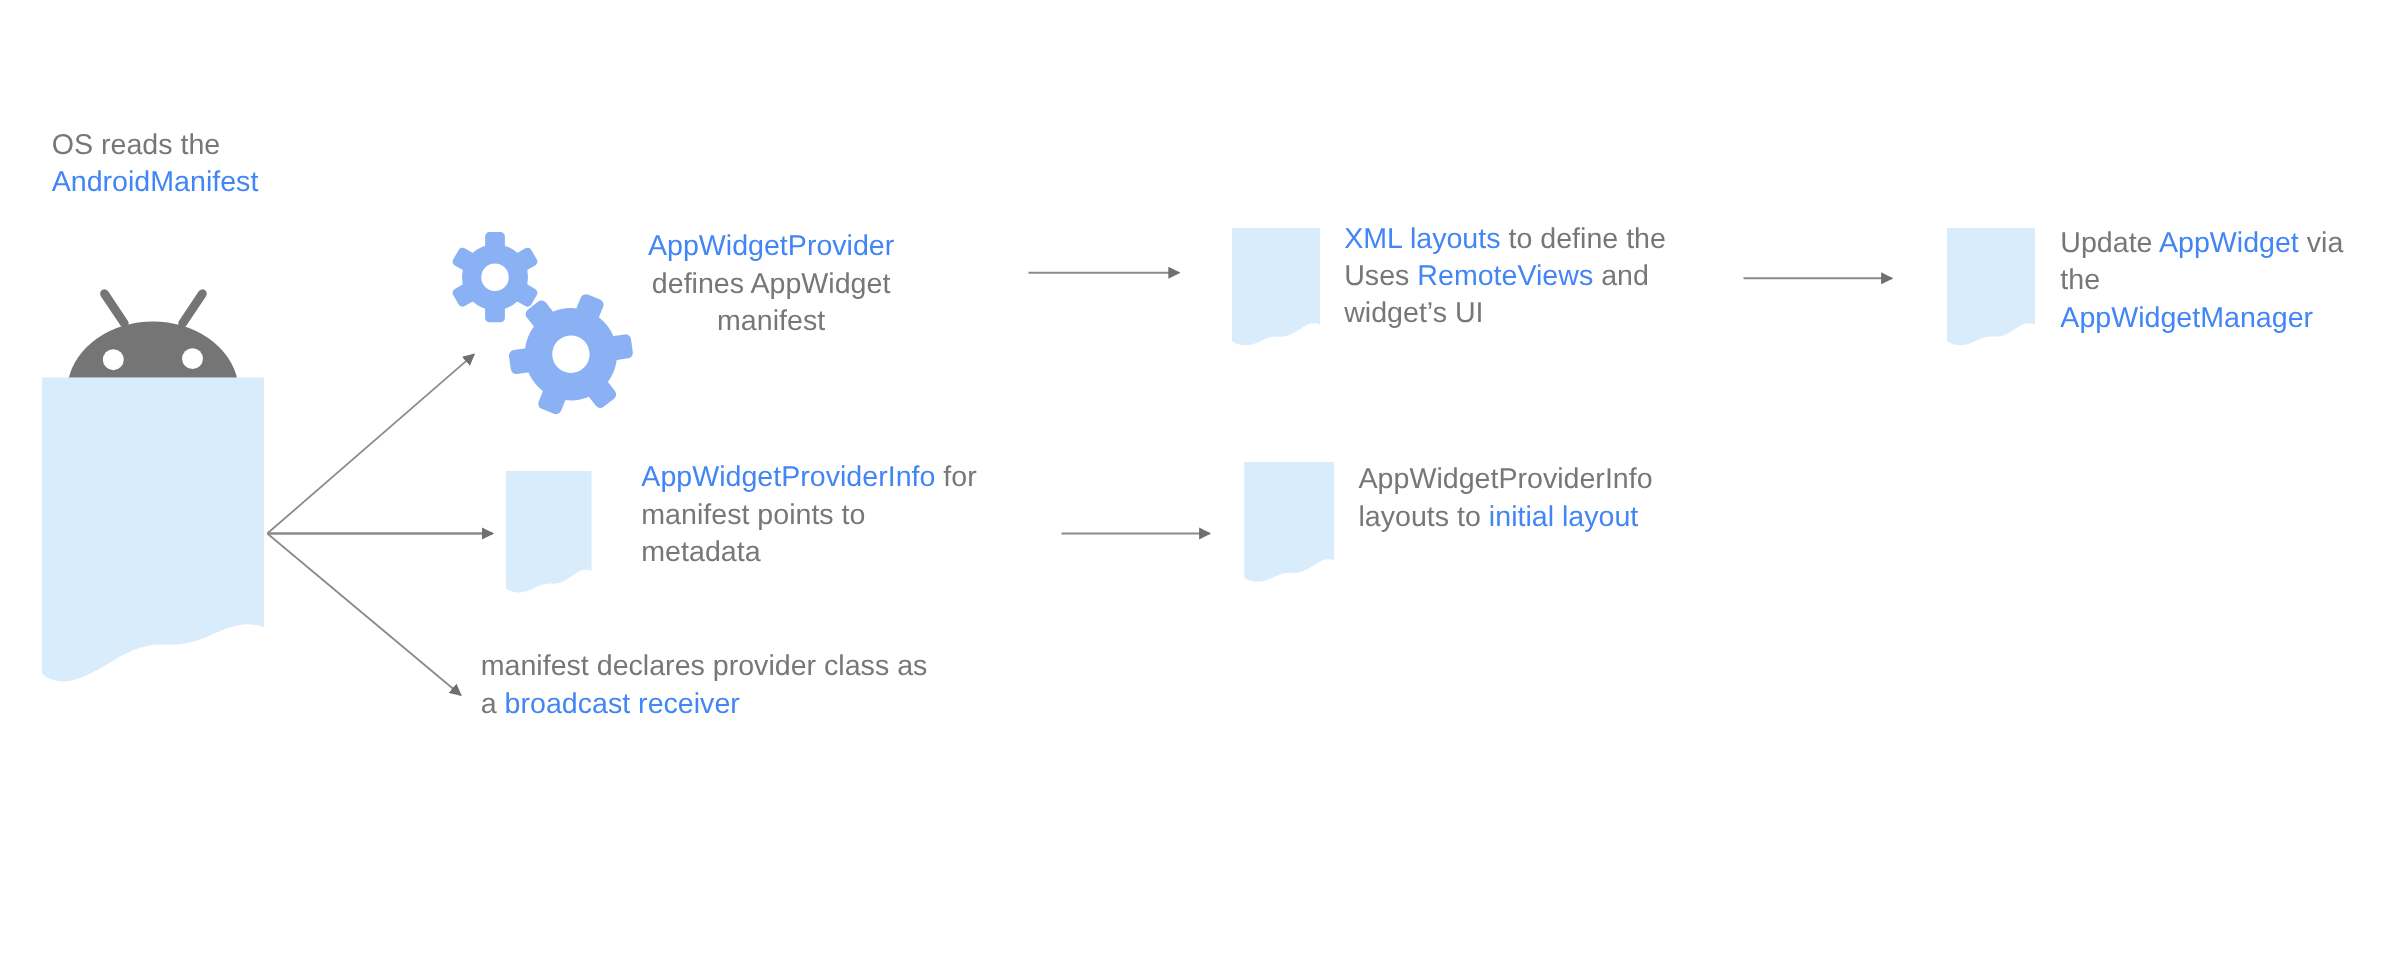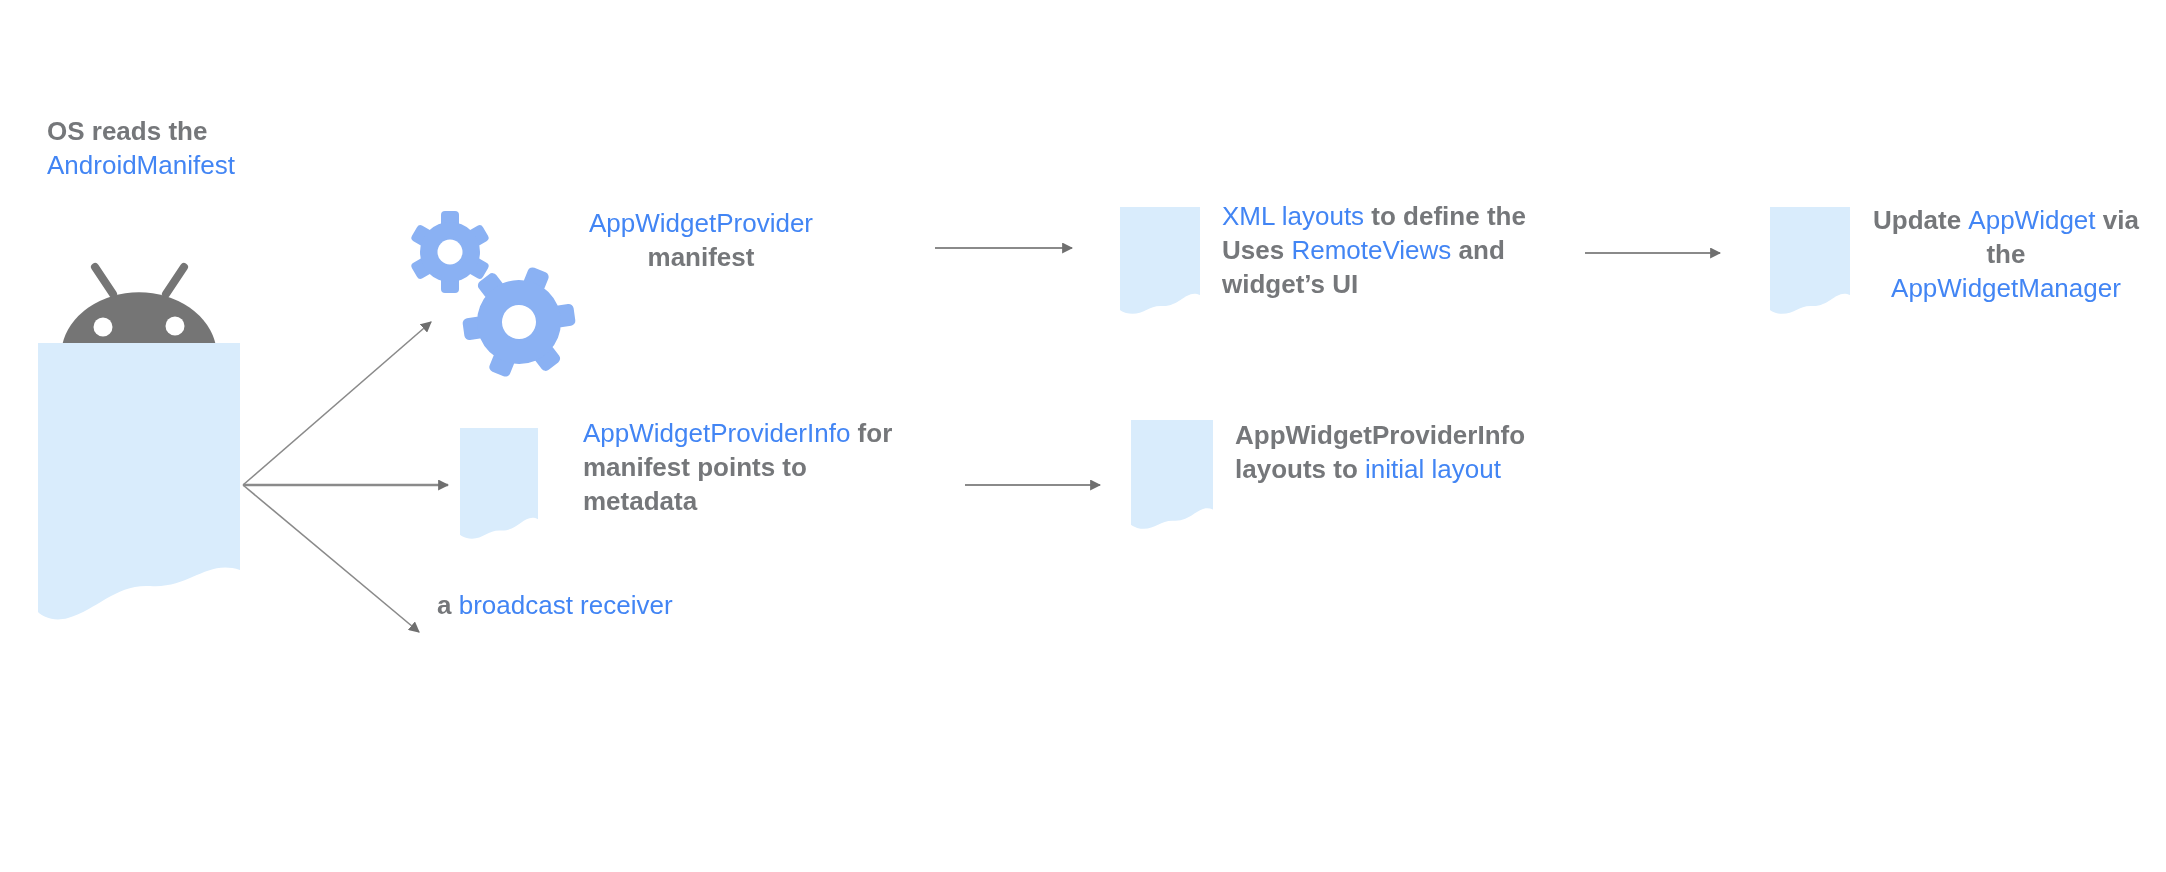--- a/index.html
+++ b/index.html
@@ -20,21 +20,21 @@
     overflow:hidden;
   }
   .abs{position:absolute;}
   .label{
     font-size:26px;
     line-height:34px;
     color:var(--text-gray);
     white-space:nowrap;
   }
   .label .line{white-space:nowrap;}
-  .seg-gray{color:var(--text-gray);font-weight:700;}
+  .seg-gray{color:var(--text-gray);font-weight:400;}
   .seg-blue{color:var(--link-blue);font-weight:400;cursor:pointer;}
   svg{display:block;}
 </style>
 </head>
 <body>
 
 <div id="canvas">
 
   <svg class="abs" style="left:0;top:0;" width="2166" height="872" viewBox="0 0 2166 872">
     <defs>
@@ -111,43 +111,45 @@
     <path fill="var(--doc-fill)" d="M0 0 H80 V88 C66 82 60 100 42 99 C28 98 22 110 6 106 C3 105 1 104 0 103 Z"></path>
   </svg>
 
   <div class="abs label" style="left:47px;top:114px;">
       <div class="line"><span class="seg-gray">OS reads the</span></div>
       <div class="line"><span class="seg-blue">AndroidManifest</span></div>
     </div>
 
   <div class="abs label" style="left:589px;top:206px;text-align:center;">
       <div class="line"><span class="seg-blue">AppWidgetProvider</span></div>
+      <div class="line"><span class="seg-gray">defines AppWidget</span></div>
       <div class="line"><span class="seg-gray">manifest</span></div>
     </div>
 
   <div class="abs label" style="left:1222px;top:199px;">
       <div class="line"><span class="seg-blue">XML layouts</span><span class="seg-gray"> to define the</span></div>
       <div class="line"><span class="seg-gray">Uses </span><span class="seg-blue">RemoteViews</span><span class="seg-gray"> and</span></div>
       <div class="line"><span class="seg-gray">widget’s UI</span></div>
     </div>
 
-  <div class="abs label" style="left:1873px;top:203px;text-align:center;">
+  <div class="abs label" style="left:1873px;top:203px;">
       <div class="line"><span class="seg-gray">Update </span><span class="seg-blue">AppWidget</span><span class="seg-gray"> via</span></div>
       <div class="line"><span class="seg-gray">the</span></div>
       <div class="line"><span class="seg-blue">AppWidgetManager</span></div>
     </div>
 
   <div class="abs label" style="left:583px;top:416px;">
       <div class="line"><span class="seg-blue">AppWidgetProviderInfo</span><span class="seg-gray"> for</span></div>
       <div class="line"><span class="seg-gray">manifest points to</span></div>
       <div class="line"><span class="seg-gray">metadata</span></div>
     </div>
 
   <div class="abs label" style="left:1235px;top:418px;">
       <div class="line"><span class="seg-gray">AppWidgetProviderInfo</span></div>
       <div class="line"><span class="seg-gray">layouts to </span><span class="seg-blue">initial layout</span></div>
     </div>
 
   <div class="abs label" style="left:437px;top:588px;">
+      <div class="line"><span class="seg-gray">manifest declares provider class as</span></div>
       <div class="line"><span class="seg-gray">a </span><span class="seg-blue">broadcast receiver</span></div>
     </div>
 
 </div>
 
 </body></html>

